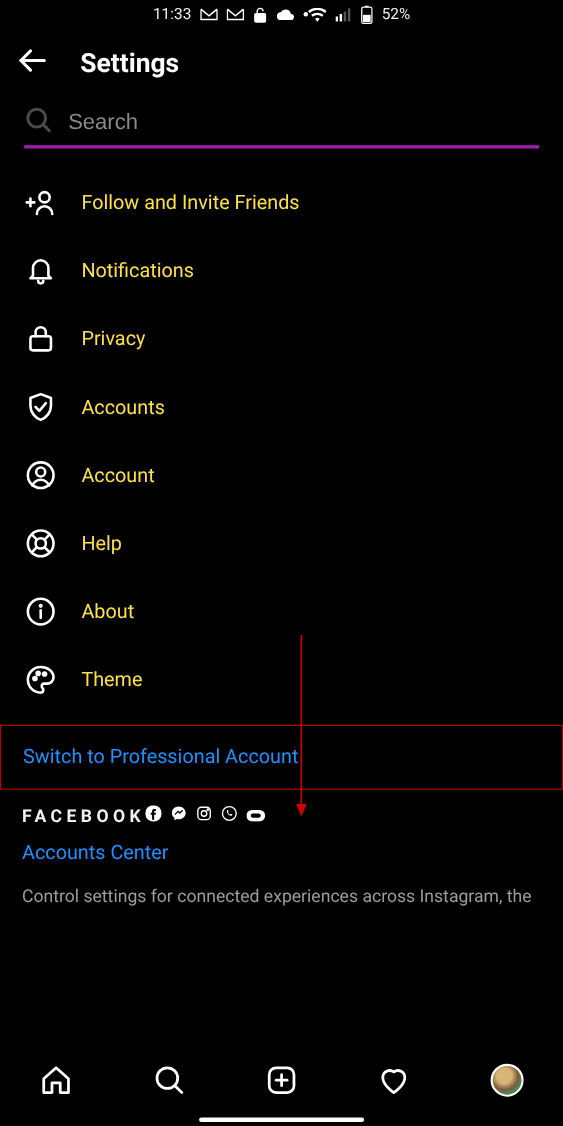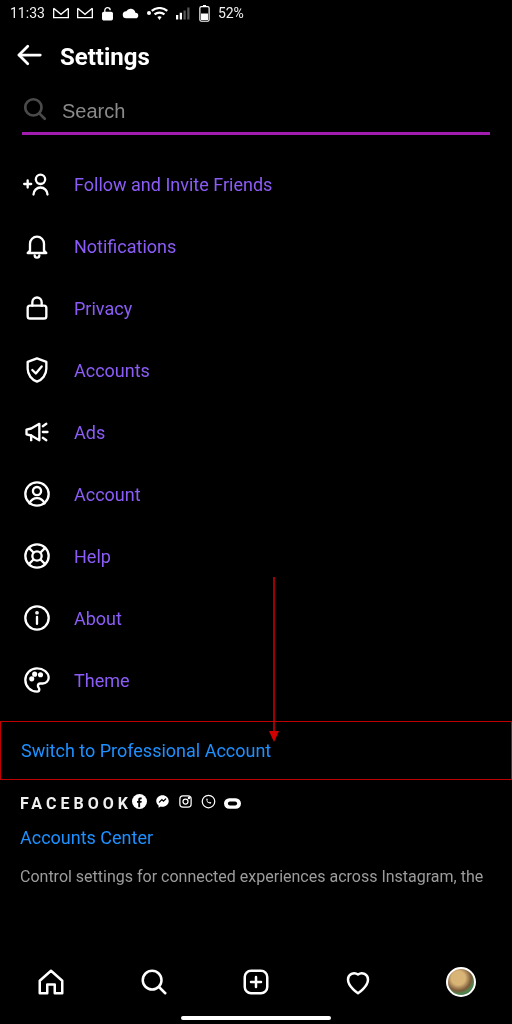--- a/index.html
+++ b/index.html
@@ -8,36 +8,36 @@
       height: 1024px;
       background: #000;
       color: #fff;
       font-family: -apple-system, BlinkMacSystemFont, "Segoe UI", Roboto, Helvetica, Arial, sans-serif;
       overflow: hidden;
       position: relative;
     }
     .status-bar {
       height: 26px;
       display: flex;
-      justify-content: flex-start;
+      justify-content: center;
       align-items: center;
       padding: 0 10px;
       font-size: 14px;
       color: #f0f0f0;
     }
     .status-left, .status-right {
       display: flex;
       align-items: center;
       gap: 8px;
     }
     .status-left svg, .status-right svg { display: block; }
     .header {
       display: flex;
       align-items: center;
-      gap: 16px;
+      gap: 29px;
       padding: 14px 14px 22px 14px;
     }
     .header-title {
       font-size: 24px;
       font-weight: 700;
       color: #fff;
     }
     .search-wrap {
       margin: 0 22px;
       border-bottom: 3px solid #a21caf;
@@ -64,21 +64,21 @@
       padding: 16px 22px;
       cursor: pointer;
     }
     .menu-item .icon-slot {
       width: 30px;
       height: 30px;
       display: flex;
       align-items: center;
       justify-content: center;
     }
-    .menu-label { font-size: 18px; color: #8b5cf6; }
+    .menu-label { font-size: 18px; color: #fde047; }
     .link-section {
       margin: 10px 0 0 0;
       padding: 18px 20px;
     }
     .link-text {
       color: #1e90ff;
       font-size: 18px;
     }
     .highlight-box {
       border: 1px solid #c00000;
@@ -265,32 +265,20 @@
   <div class="menu-item">
     <span class="icon-slot">
       <svg width="28" height="28" viewBox="0 0 24 24" fill="none" stroke="#fff" stroke-width="2" stroke-linecap="round" stroke-linejoin="round">
           <path d="M12 2l8 3v6c0 5-3.4 9.3-8 11-4.6-1.7-8-6-8-11V5l8-3z"></path>
           <polyline points="8 12 11 15 16 9"></polyline>
         </svg>
     </span>
     <span class="menu-label">Accounts</span>
   </div>
 
-  <div class="menu-item">
-    <span class="icon-slot">
-      <svg width="28" height="28" viewBox="0 0 24 24" fill="none" stroke="#fff" stroke-width="2" stroke-linecap="round" stroke-linejoin="round">
-          <path d="M3 10v4l4 1 7 4V5l-7 4-4 1z"></path>
-          <path d="M7 15v4"></path>
-          <line x1="17" y1="7" x2="20" y2="5"></line>
-          <line x1="17" y1="12" x2="21" y2="12"></line>
-          <line x1="17" y1="17" x2="20" y2="19"></line>
-        </svg>
-    </span>
-    <span class="menu-label">Ads</span>
-  </div>
 
   <div class="menu-item">
     <span class="icon-slot">
       <svg width="28" height="28" viewBox="0 0 24 24" fill="none" stroke="#fff" stroke-width="2" stroke-linecap="round" stroke-linejoin="round">
           <circle cx="12" cy="12" r="10"></circle>
           <circle cx="12" cy="9.5" r="3.5"></circle>
           <path d="M5.5 20c1.4-3 4-4.5 6.5-4.5s5.1 1.5 6.5 4.5"></path>
         </svg>
     </span>
     <span class="menu-label">Account</span>

